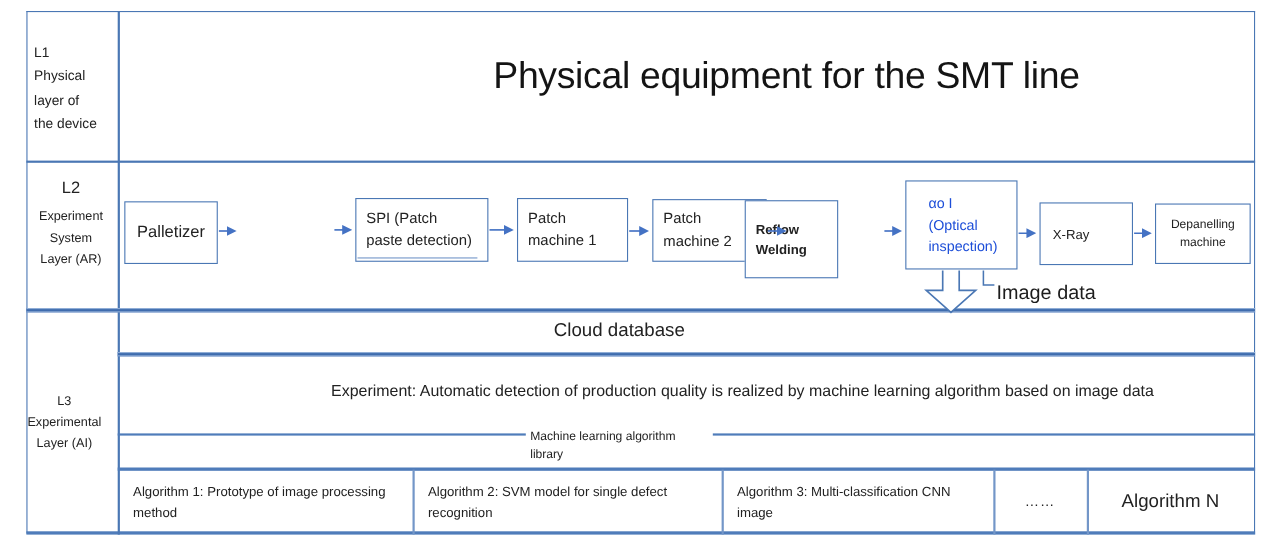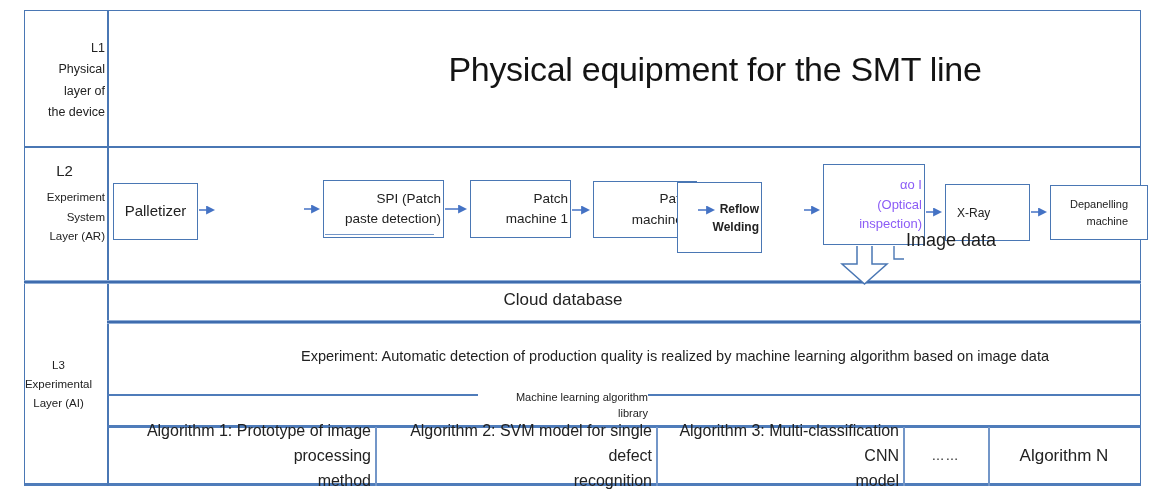--- a/index.html
+++ b/index.html
@@ -1,20 +1,20 @@
 <!DOCTYPE html>
 <html><head>
 <meta charset="utf-8">
 <style>
   html,body{margin:0;padding:0;background:#fff;}
   .canvas{
     position:relative;width:1156px;height:504px;background:#fff;
     font-family:"Liberation Sans", sans-serif;color:#222;overflow:hidden;
   }
-  .pre{white-space:pre-line;text-align:right;}
+  .pre{white-space:pre-line;}
   
   .outer{
     position:absolute;left:24px;top:10px;width:1117px;height:476px;
     border:1.6px solid #4a77b4;border-bottom:3px solid #4f7cba;box-sizing:border-box;
   }
   .vline{position:absolute;background:#4a77b4;width:1.6px;}
   .hline-thin{position:absolute;height:0;border-top:2px solid #4a77b4;}
   .hline-thick{position:absolute;height:2px;background:#3f6cae;border-top:1px solid #8fadd6;border-bottom:1px solid #8fadd6;}
   .hline-mid{position:absolute;height:0;border-top:2px solid #4f7cba;}
   .hline-semithick{position:absolute;height:0;border-top:3px solid #4f7cba;}
@@ -31,38 +31,38 @@
     position:absolute;left:290px;top:50px;width:850px;text-align:center;
     font-size:34px;color:#141414;letter-spacing:-0.3px;
   }
 
   
   .flow-box{
     position:absolute;box-sizing:border-box;border:1.4px solid #4a77b4;background:#fff;
     display:flex;flex-direction:column;justify-content:center;line-height:1.5;
     padding-left:9px;padding-right:2px;
   }
-  .flow-box.center{align-items:center;text-align:right;padding:0 2px;}
+  .flow-box.center{align-items:center;text-align:center;padding:0 2px;}
   .flow-box.spi::after{
     content:"";position:absolute;left:1px;right:9px;bottom:2px;border-bottom:1.4px solid #7396c8;
   }
-  .red{color:#8b5cf6;padding-left:20px;}
+  .red{color:#1d4ed8;padding-left:20px;}
 
-  .image-data{position:absolute;left:906px;top:230px;font-size:18px;color:#1c1c1c;}
+  .image-data{position:absolute;left:906px;top:256px;font-size:18px;color:#1c1c1c;}
 
   .cloud{position:absolute;left:107px;top:290px;width:912px;text-align:center;font-size:17px;}
   .experiment{position:absolute;left:200px;top:348px;width:950px;text-align:center;font-size:14.5px;}
   .ml-lib{
     position:absolute;left:478px;top:390px;width:170px;height:34px;background:#fff;z-index:3;
     font-size:11px;line-height:1.45;padding-left:4px;box-sizing:border-box;
   }
   .algo-cell{
     position:absolute;top:427px;height:59px;box-sizing:border-box;
     display:flex;flex-direction:column;justify-content:center;
-    font-size:16px;line-height:1.55;padding-left:14px;padding-right:4px;
+    font-size:12px;line-height:1.55;padding-left:14px;padding-right:4px;
   }
   .algo-cell.mid{align-items:center;text-align:center;padding:0;font-size:13px;letter-spacing:1px;}
   .algo-cell.big{align-items:center;text-align:right;padding:0;font-size:17px;}
 
   svg.overlay{position:absolute;left:0;top:0;pointer-events:none;}
 </style>
 </head>
 <body>
 
 <div class="canvas">
@@ -97,36 +97,36 @@
   <div class="flow-box pre" style="left:470px;top:180px;width:101px;height:58px;font-size:13.5px;">Patch
 machine 1</div>
   <div class="flow-box pre" style="left:593px;top:181px;width:104px;height:57px;font-size:13.5px;">Patch
 machine 2</div>
   <div class="flow-box pre" style="left:677px;top:182px;width:85px;height:71px;font-size:12px;font-weight:bold;">Reflow
 Welding</div>
   <div class="flow-box pre red" style="left:823px;top:164px;width:102px;height:81px;font-size:13px;">αo I
 (Optical
 inspection)</div>
   <div class="flow-box" style="left:945px;top:184px;width:85px;height:57px;font-size:12px;padding-left:11px;">X-Ray</div>
-  <div class="flow-box center pre" style="left:1050px;top:185px;width:98px;height:55px;font-size:11px;">Depanelling
+  <div class="flow-box center pre" style="left:1050px;top:185px;width:87px;height:55px;font-size:11px;">Depanelling
 machine</div>
 
   <div class="image-data">Image data</div>
 
   <div class="cloud">Cloud database</div>
   <div class="experiment">Experiment: Automatic detection of production quality is realized by machine learning algorithm based on image data</div>
   <div class="ml-lib pre">Machine learning algorithm
 library</div>
 
   <div class="algo-cell pre" style="left:107px;width:268px;">Algorithm 1: Prototype of image processing
 method</div>
   <div class="algo-cell pre" style="left:375px;width:281px;">Algorithm 2: SVM model for single defect
 recognition</div>
   <div class="algo-cell pre" style="left:656px;width:247px;">Algorithm 3: Multi-classification CNN
-model</div>
+image</div>
   <div class="algo-cell mid" style="left:903px;width:85px;">……</div>
   <div class="algo-cell big" style="left:988px;width:152px;">Algorithm N</div>
 
   <div class="cell-div" style="left:375px;top:427px;height:59px;"></div>
   <div class="cell-div" style="left:656px;top:427px;height:59px;"></div>
   <div class="cell-div" style="left:903px;top:427px;height:59px;"></div>
   <div class="cell-div" style="left:988px;top:427px;height:59px;"></div>
 
   <svg class="overlay" width="1156" height="504">
     <defs>

